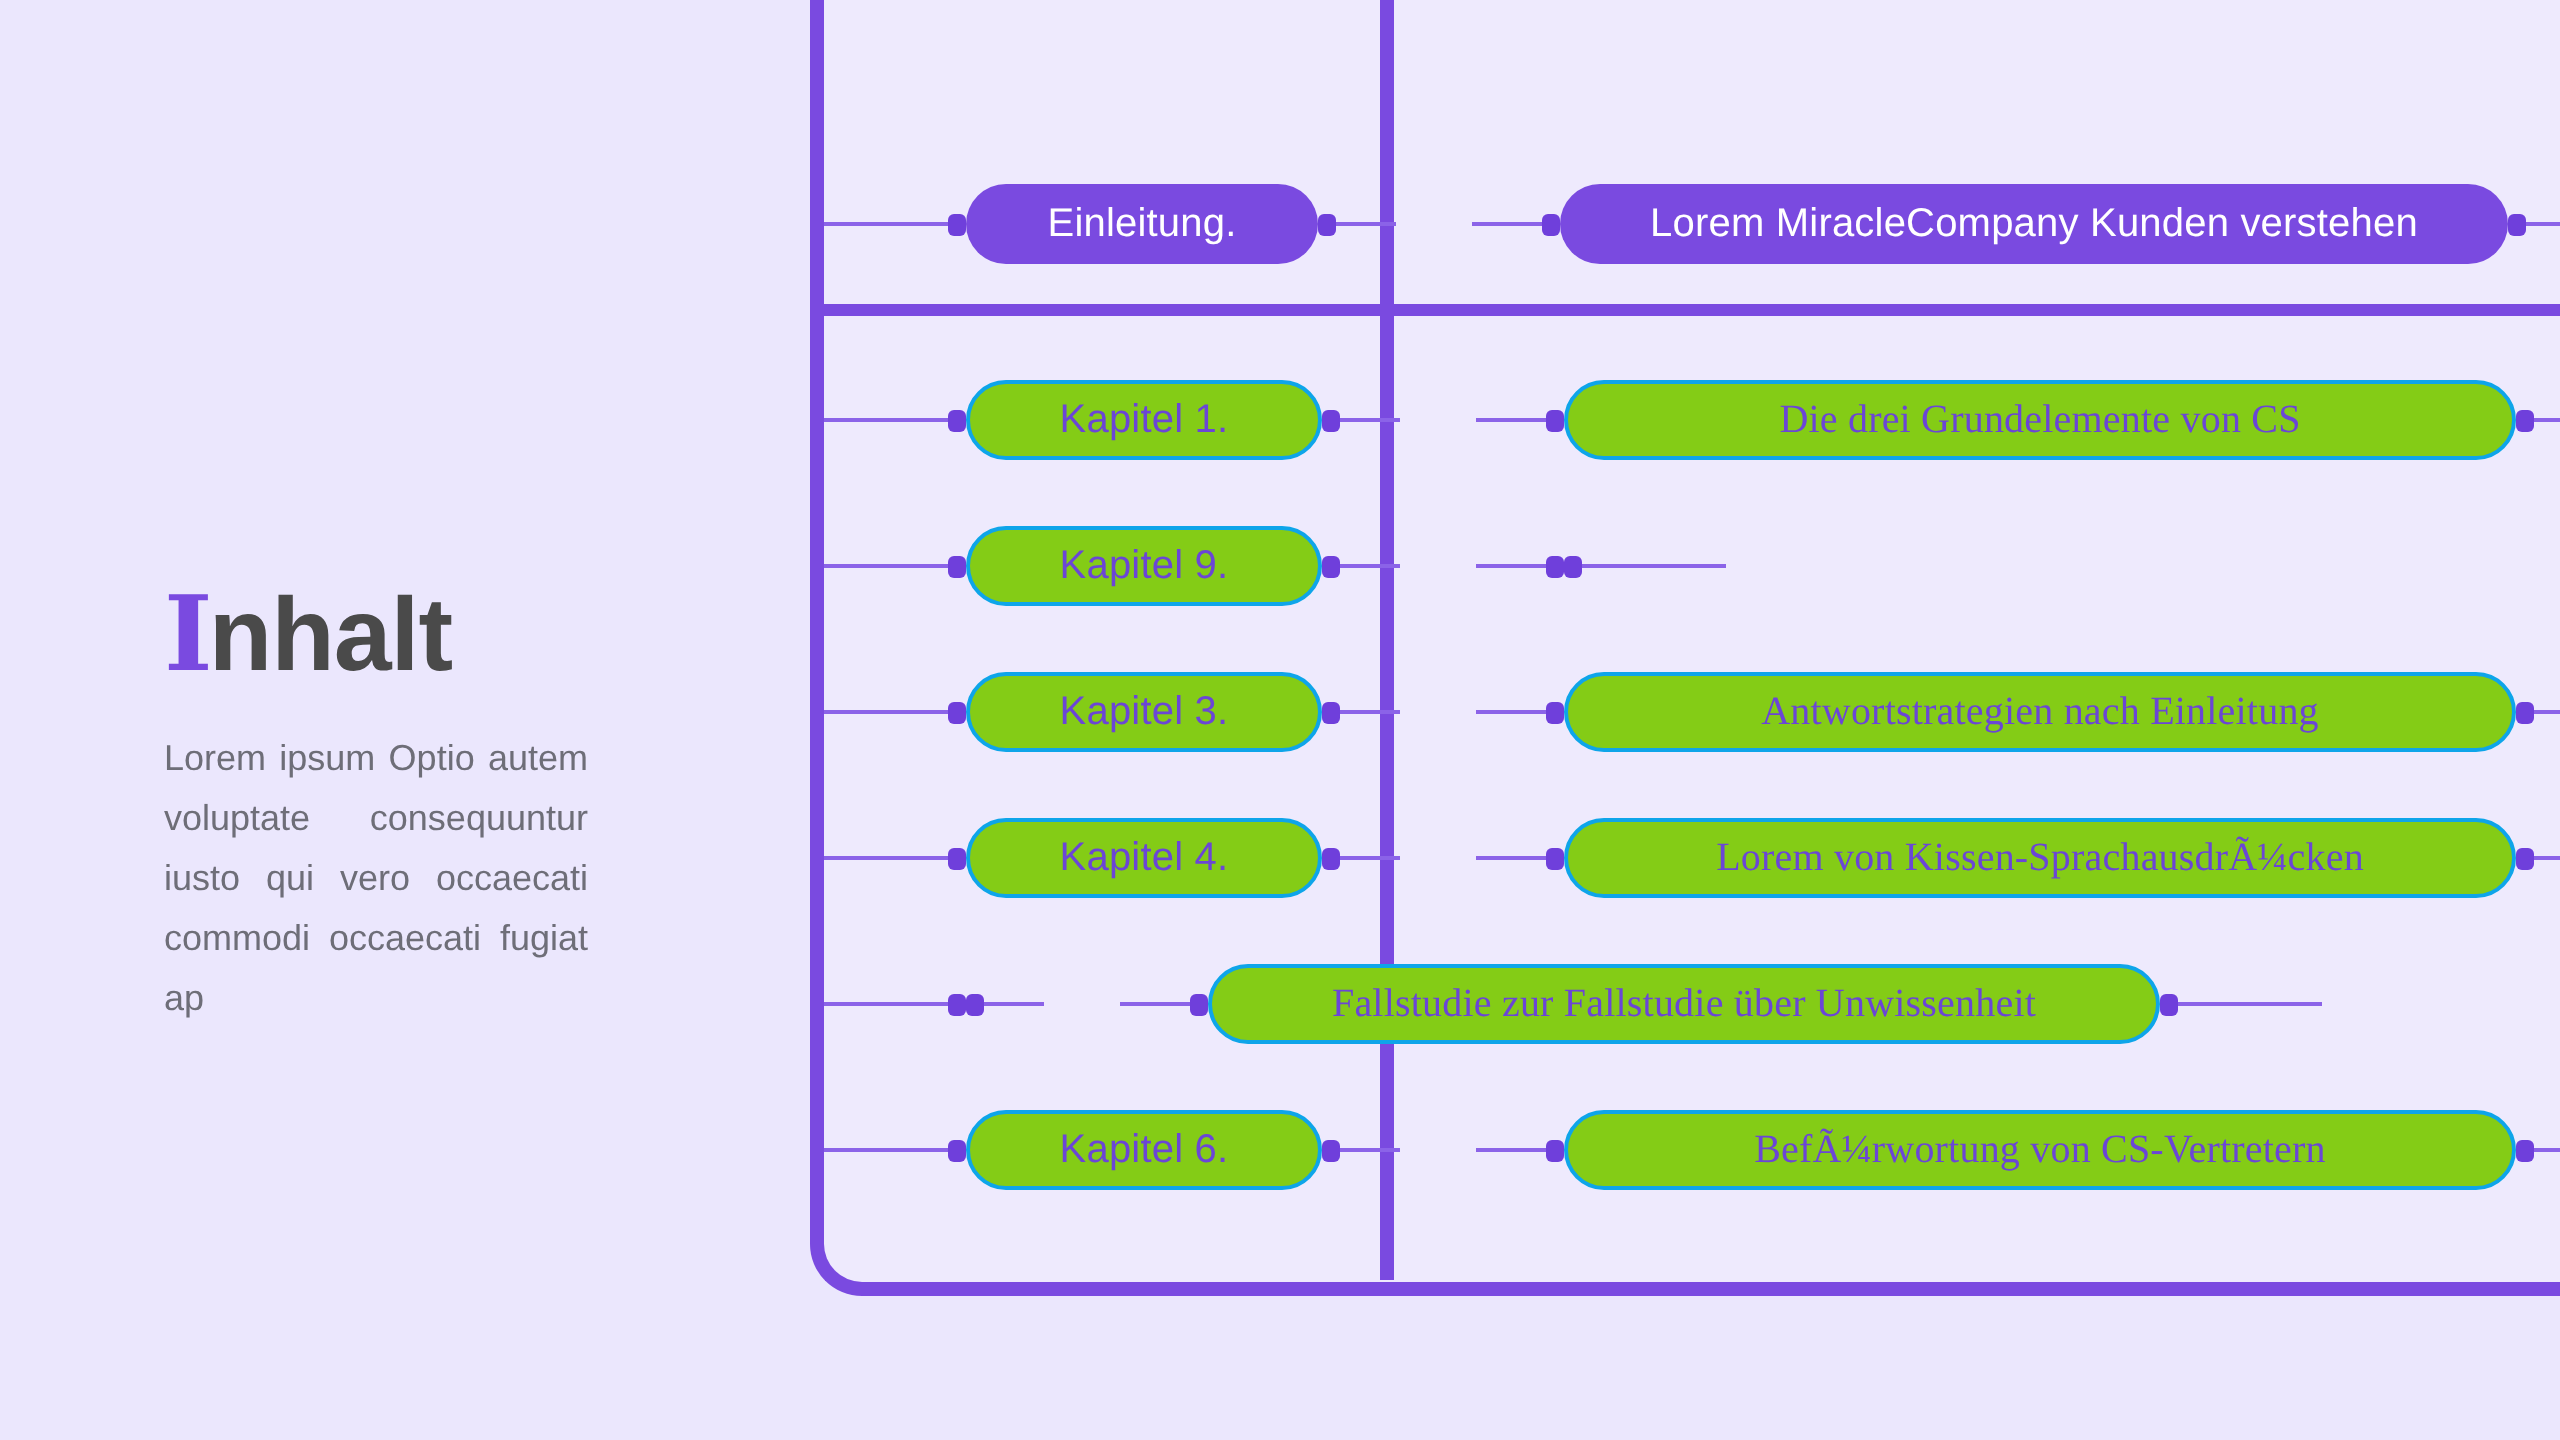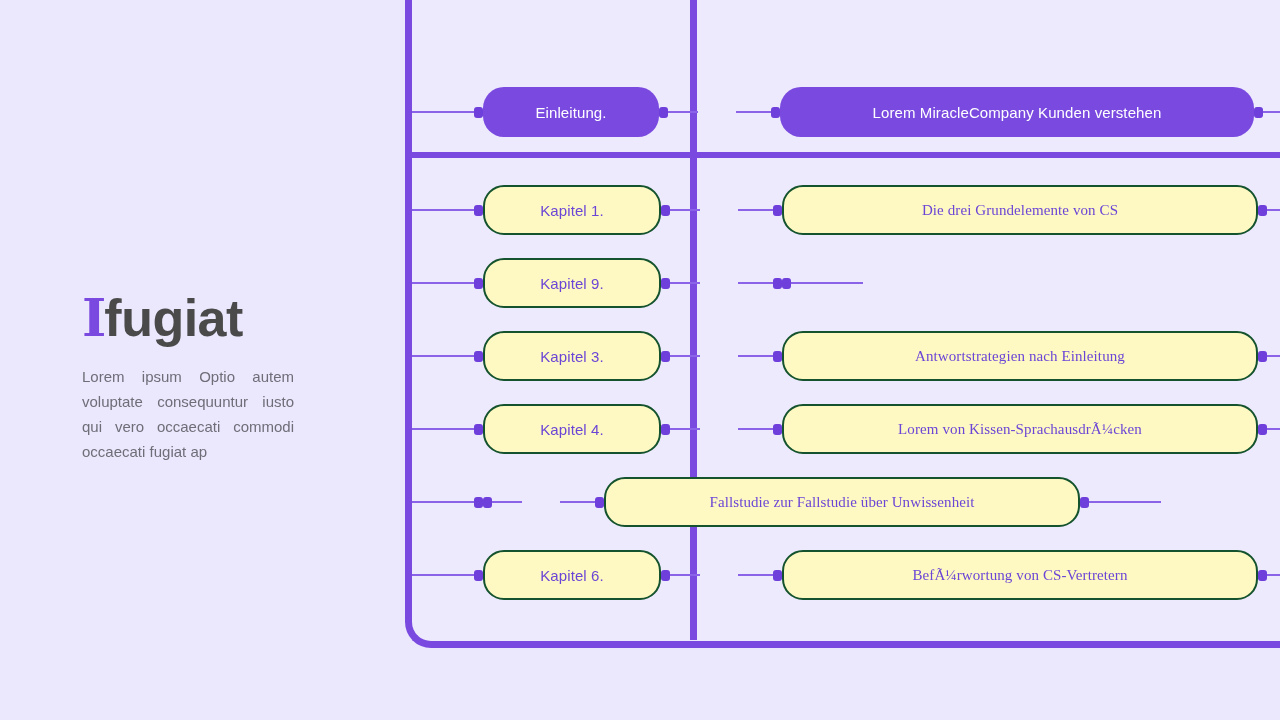--- a/index.html
+++ b/index.html
@@ -22,21 +22,21 @@
     white-space:nowrap;
   }
   #page-title .serif-i {
     font-family:"DejaVu Serif", serif;
     color:#7a4ae0;
     font-weight:bold;
     letter-spacing:-2px;
   }
   #page-desc {
     margin-top:20px;
-    font-size:15px;
+    font-size:18px;
     line-height:1.67;
     color:#6e6e78;
     text-align:justify;
     width:212px;
   }
 
   
   #panel {
     position:absolute;
     left:405px; top:-60px;
@@ -83,54 +83,54 @@
   
   .nub {
     width:9px; height:11px;
     background:#6f3fdb;
     border-radius:3px;
     flex:0 0 auto;
   }
 
   
   .node {
-    height:50px;
+    height:40px;
     border-radius:21px;
     display:flex;
     align-items:center;
     justify-content:center;
     flex:0 0 auto;
-    font-size:15px;
+    font-size:20px;
     letter-spacing:0.1px;
     white-space:nowrap;
   }
   .node.chapter { width:176px; }
   .node.topic   { width:474px; }
 
   .node.filled {
     background:#7a4ae0;
     color:#ffffff;
   }
   .node.outlined {
-    background:#fef9c3;
-    border:2px solid #14532d;
+    background:#84cc16;
+    border:2px solid #0ea5e9;
     color:#6b46d6;
   }
   .node.outlined.chapter { width:178px; }
   .node.outlined.topic   { width:476px;font-family:Liberation Serif, serif; }
 
   .spacer-mid { width:38px; flex:0 0 auto; }
 </style>
 </head>
 <body>
 
 <div id="stage">
 
   <div id="left-block">
-    <div id="page-title"><span class="serif-i">I</span><span>fugiat</span></div>
+    <div id="page-title"><span class="serif-i">I</span><span>nhalt</span></div>
     <div id="page-desc">Lorem ipsum Optio autem voluptate consequuntur iusto qui vero occaecati commodi occaecati fugiat ap</div>
   </div>
 
   <div id="panel"></div>
   <div id="divider-vertical"></div>
   <div id="divider-horizontal"></div>
 
   <div class="row" style="top:90px;">
     <div class="lead-line seg-a"></div>
     <div class="nub"></div>

